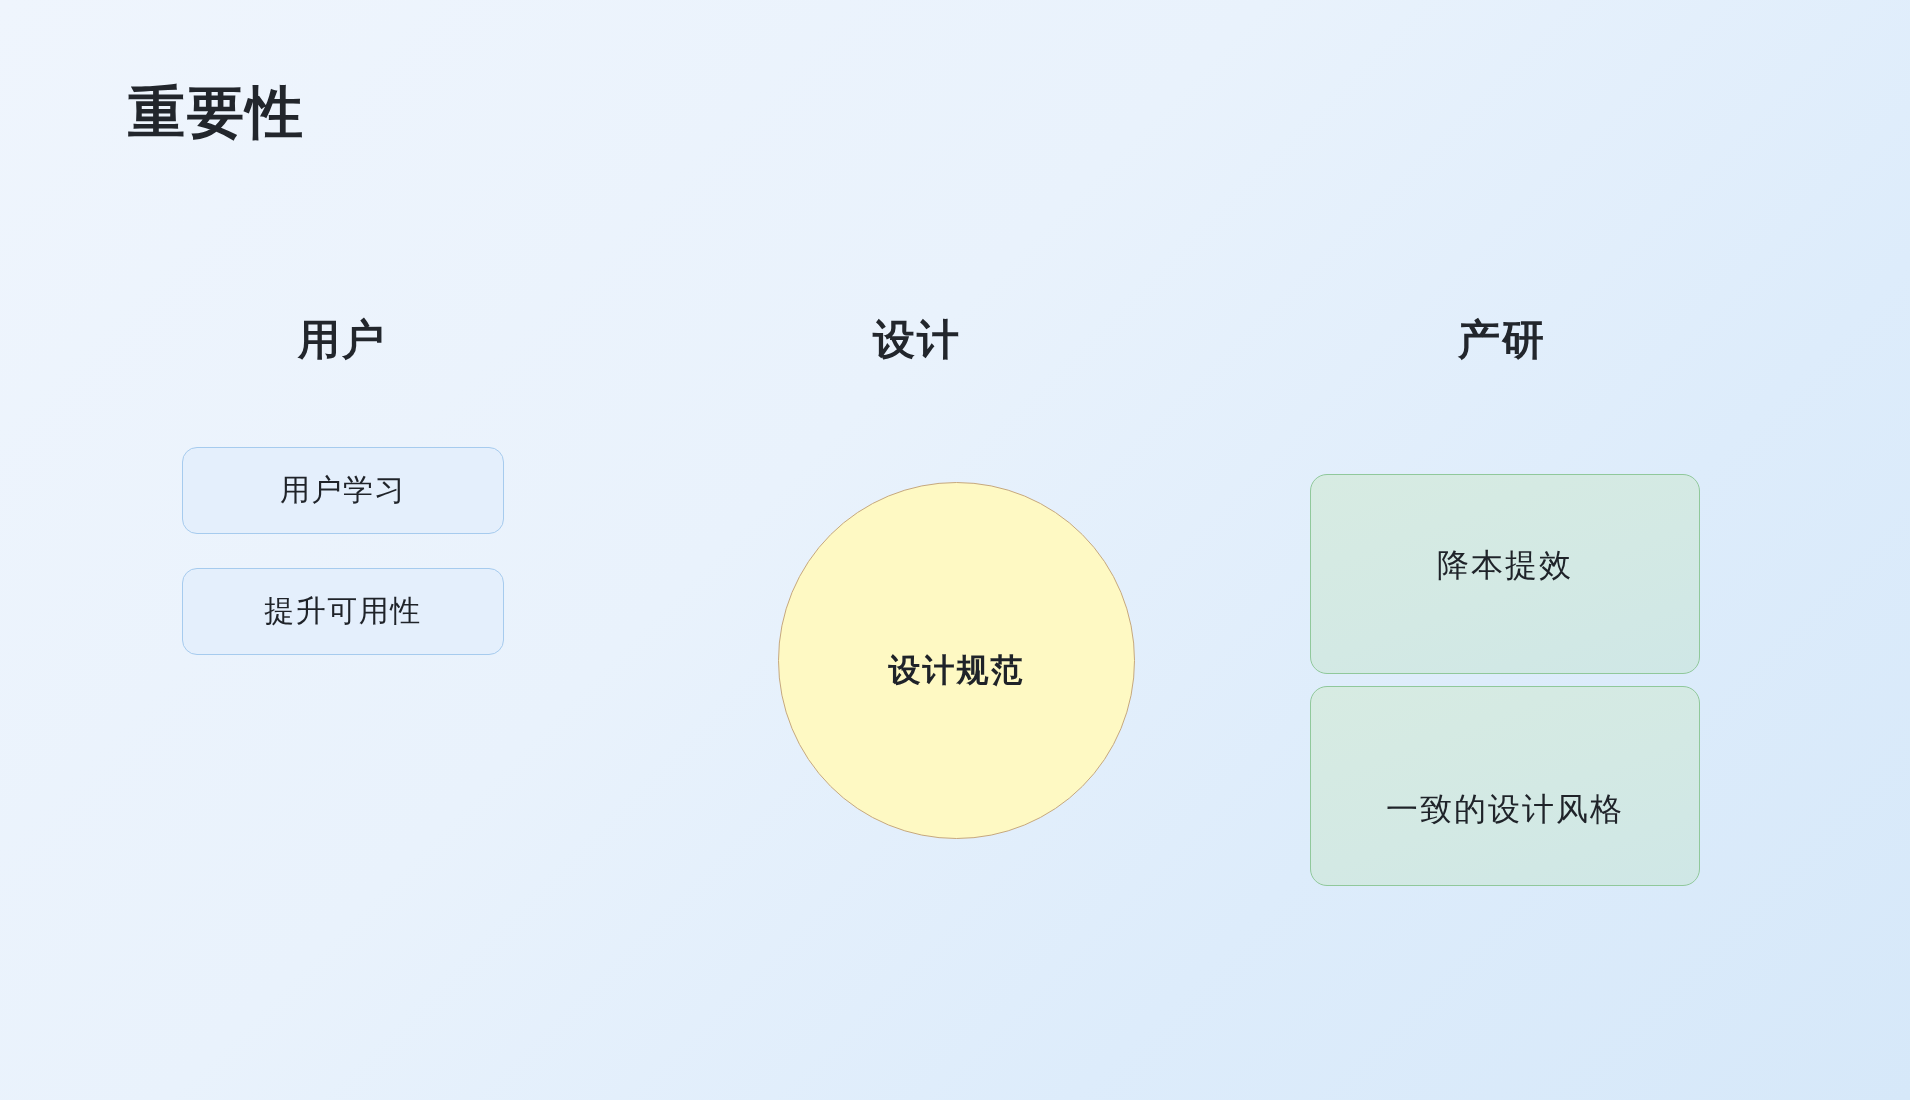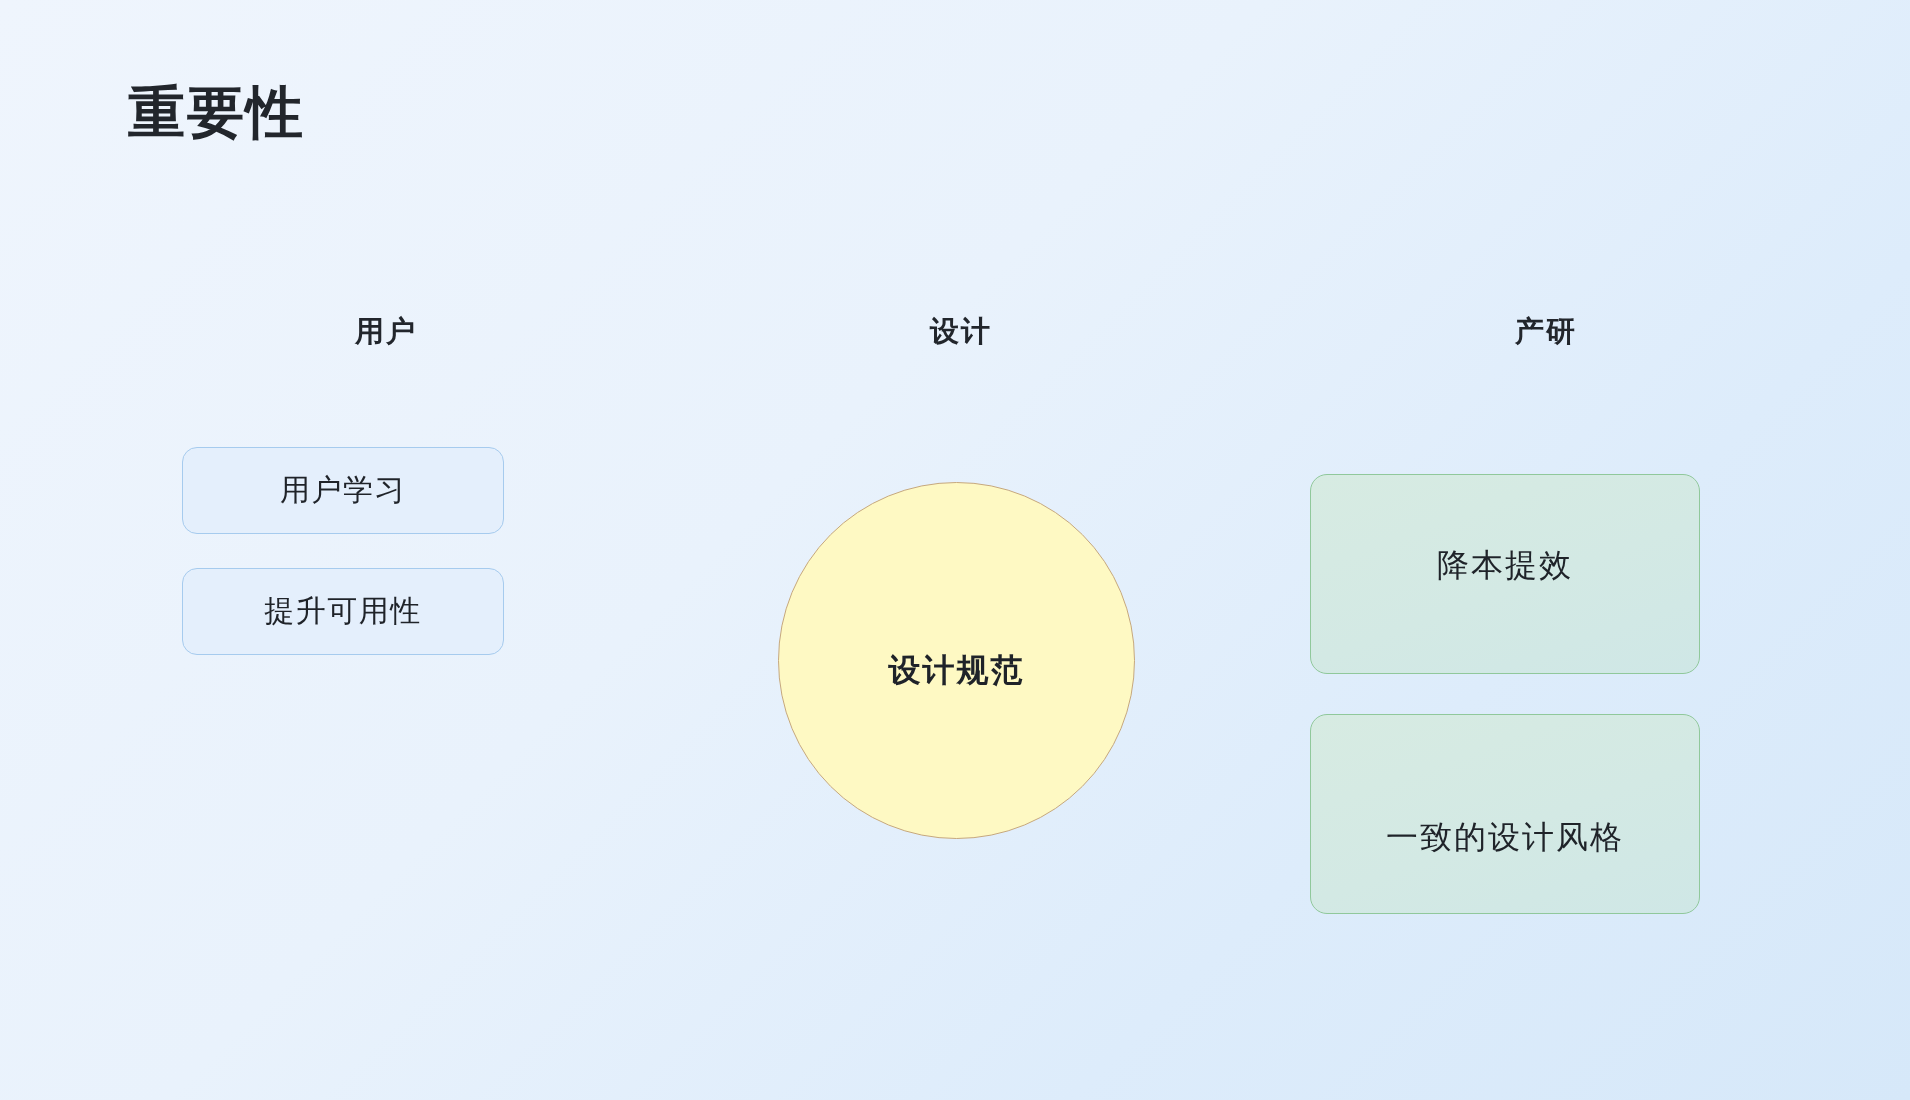--- a/index.html
+++ b/index.html
@@ -29,28 +29,27 @@
     font-weight: 700;
     color: #22262c;
     letter-spacing: 2px;
     line-height: 1.2;
     white-space: nowrap;
   }
 
   
   .col-header {
     position: absolute;
-    font-size: 29px;
+    font-size: 42px;
     font-weight: 700;
     color: #22262c;
     letter-spacing: 2px;
     text-align: right;
     white-space: nowrap;
     transform: translateX(-50%);
-    margin-left: 44px;
   }
   .col-header.users   { left: 342px;  top: 312px; }
   .col-header.design  { left: 917px;  top: 312px; }
   .col-header.rnd     { left: 1502px; top: 312px; }
 
   
   .pill-col {
     position: absolute;
     left: 182px;
     top: 447px;
@@ -100,21 +99,21 @@
   }
 
   
   .green-col {
     position: absolute;
     left: 1310px;
     top: 474px;
     width: 390px;
     display: flex;
     flex-direction: column;
-    gap: 40px;
+    gap: 12px;
   }
   .green-card {
     box-sizing: border-box;
     height: 200px;
     border: 1.6px solid #90c89b;
     border-radius: 17px;
     background: linear-gradient(160deg, #d7ebe2 0%, #d3e9e4 55%, #cfe7e6 100%);
     display: flex;
     align-items: center;
     justify-content: center;

